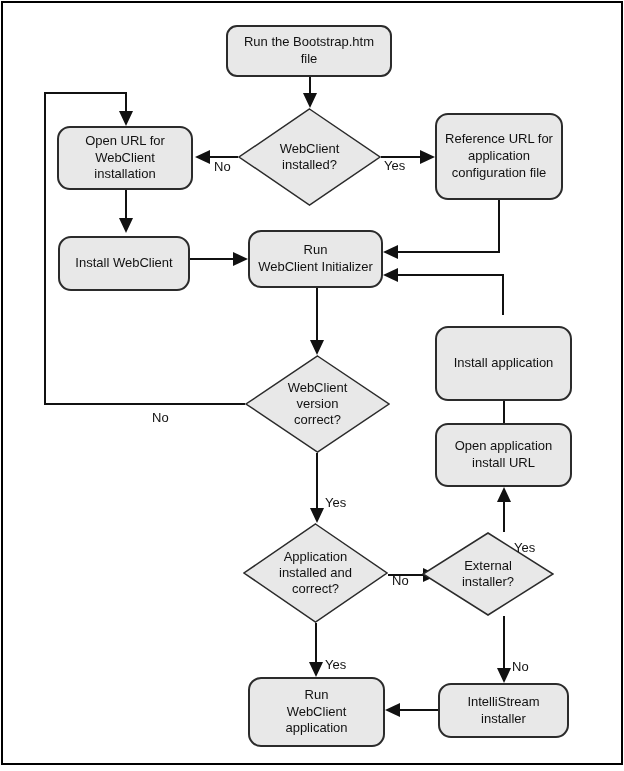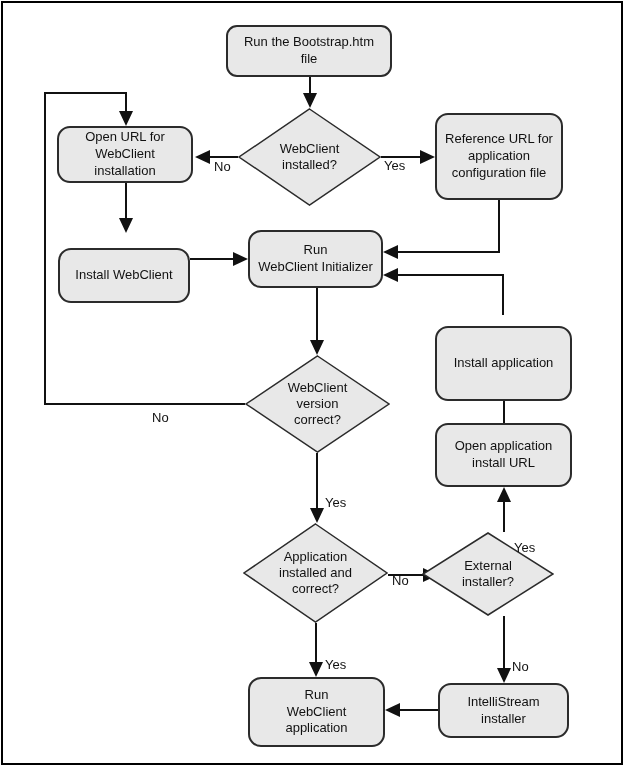--- a/index.html
+++ b/index.html
@@ -54,29 +54,29 @@
       <path d="M504,423 V380" marker-end="url(#arrow)"></path>
       <path d="M504,616 V681" marker-end="url(#arrow)"></path>
       <path d="M316,623 V675" marker-end="url(#arrow)"></path>
       <path d="M438,710 H387" marker-end="url(#arrow)"></path>
     </g>
   </svg>
 
   <div class="node" style="left:226px;top:25px;width:166px;height:52px;border-radius:11px;">Run the Bootstrap.htm
 file</div>
 
-  <div class="node" style="left:57px;top:126px;width:136px;height:57px;">Open URL for
+  <div class="node" style="left:57px;top:126px;width:136px;height:64px;">Open URL for
 WebClient
 installation</div>
 
   <div class="node" style="left:435px;top:113px;width:128px;height:87px;">Reference URL for
 application
 configuration file</div>
 
-  <div class="node" style="left:58px;top:248px;width:132px;height:55px;">Install WebClient</div>
+  <div class="node" style="left:58px;top:236px;width:132px;height:55px;">Install WebClient</div>
 
   <div class="node" style="left:248px;top:230px;width:135px;height:58px;">Run
 WebClient Initializer</div>
 
   <div class="node" style="left:435px;top:326px;width:137px;height:75px;">Install application</div>
 
   <div class="node" style="left:435px;top:423px;width:137px;height:64px;">Open application
 install URL</div>
 
   <div class="node" style="left:248px;top:677px;width:137px;height:70px;">Run

